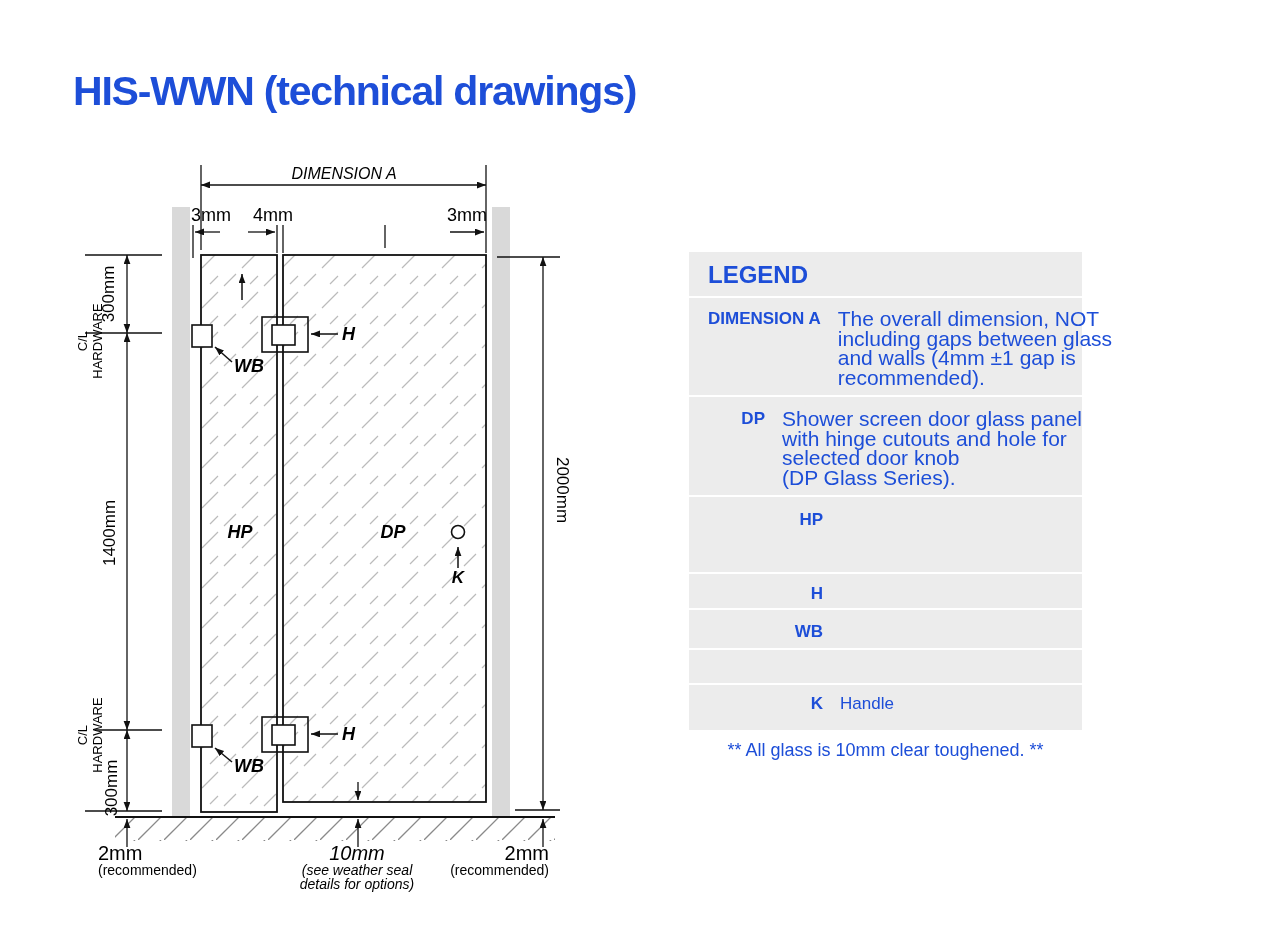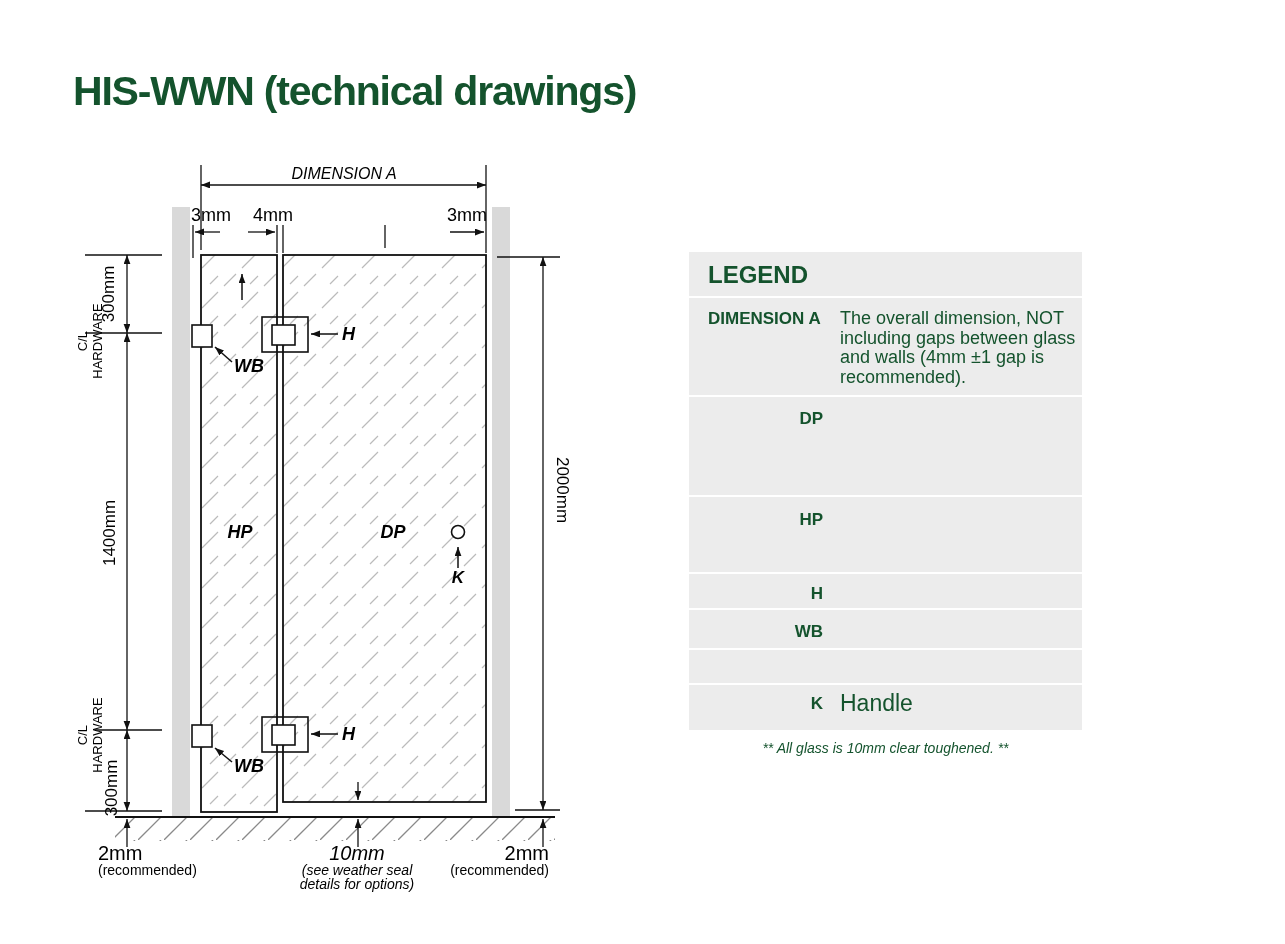--- a/index.html
+++ b/index.html
@@ -1,44 +1,44 @@
 <!DOCTYPE html>
 <html><head>
 <meta charset="utf-8">
 <style>
   html,body{margin:0;padding:0;background:#fff;}
   #page{position:relative;width:1285px;height:936px;background:#ffffff;overflow:hidden;
-        font-family:"Liberation Sans",sans-serif;color:#14532d;}
+        font-family:"Liberation Sans",sans-serif;color:#1d4ed8;}
   #title{position:absolute;left:73px;top:68px;font-size:41px;font-weight:bold;
          letter-spacing:-1.2px;white-space:nowrap;}
   
   #drawing{position:absolute;left:60px;top:150px;width:600px;height:750px;}
   .t{fill:#000;font-family:"Liberation Sans",sans-serif;}
   .it{font-style:italic;}
   .b{font-weight:bold;}
   
   #legend{position:absolute;left:689px;top:252px;width:393px;background:#ececec;}
   .lg-header{height:44px;box-sizing:border-box;padding:9px 0 0 19px;
              font-size:24px;font-weight:bold;}
   .lg-row{display:flex;box-sizing:border-box;border-top:2px solid #ffffff;}
   .lg-term{width:140px;box-sizing:border-box;padding-right:6px;text-align:right;
            font-size:17px;font-weight:bold;line-height:19.5px;white-space:pre;}
   .lg-term.left{text-align:left;padding-left:19px;}
-  .lg-desc{flex:1;box-sizing:border-box;padding-left:11px;font-size:18px;
+  .lg-desc{flex:1;box-sizing:border-box;padding-left:11px;font-size:21px;
            line-height:19.5px;white-space:pre;overflow:visible;}
   .r-dima{height:99px;padding-top:11px;}
   .r-dp{height:100px;padding-top:12px;}
   .r-hp{height:77px;padding-top:13px;}
   .r-h{height:36px;padding-top:10px;}
   .r-wb{height:40px;padding-top:12px;}
   .r-empty{height:35px;}
   .r-k{height:47px;padding-top:9px;}
-  .r-k .lg-desc{font-size:23px;}
+  .r-k .lg-desc{font-size:17px;}
   #footnote{position:absolute;left:689px;top:740px;width:393px;text-align:center;
-            font-size:14px;font-style:italic;}
+            font-size:18px;}
 </style>
 </head>
 <body>
 
 <div id="page">
 
   <div id="title">HIS-WWN (technical drawings)</div>
 
   <svg id="drawing" viewBox="0 0 600 750" width="600" height="750">
     <defs>
@@ -159,20 +159,24 @@
 
     <div class="lg-row r-dima">
       <div class="lg-term left">DIMENSION A</div>
       <div class="lg-desc">The overall dimension, NOT
 including gaps between glass
 and walls (4mm ±1 gap is
 recommended).</div>
     </div>
     <div class="lg-row r-dp">
       <div class="lg-term">DP</div>
+      <div class="lg-desc">Shower screen door glass panel
+with hinge cutouts and hole for
+selected door knob
+(DP Glass Series).</div>
     </div>
     <div class="lg-row r-hp">
       <div class="lg-term">HP</div>
     </div>
     <div class="lg-row r-h">
       <div class="lg-term">H</div>
     </div>
     <div class="lg-row r-wb">
       <div class="lg-term">WB</div>
     </div>

